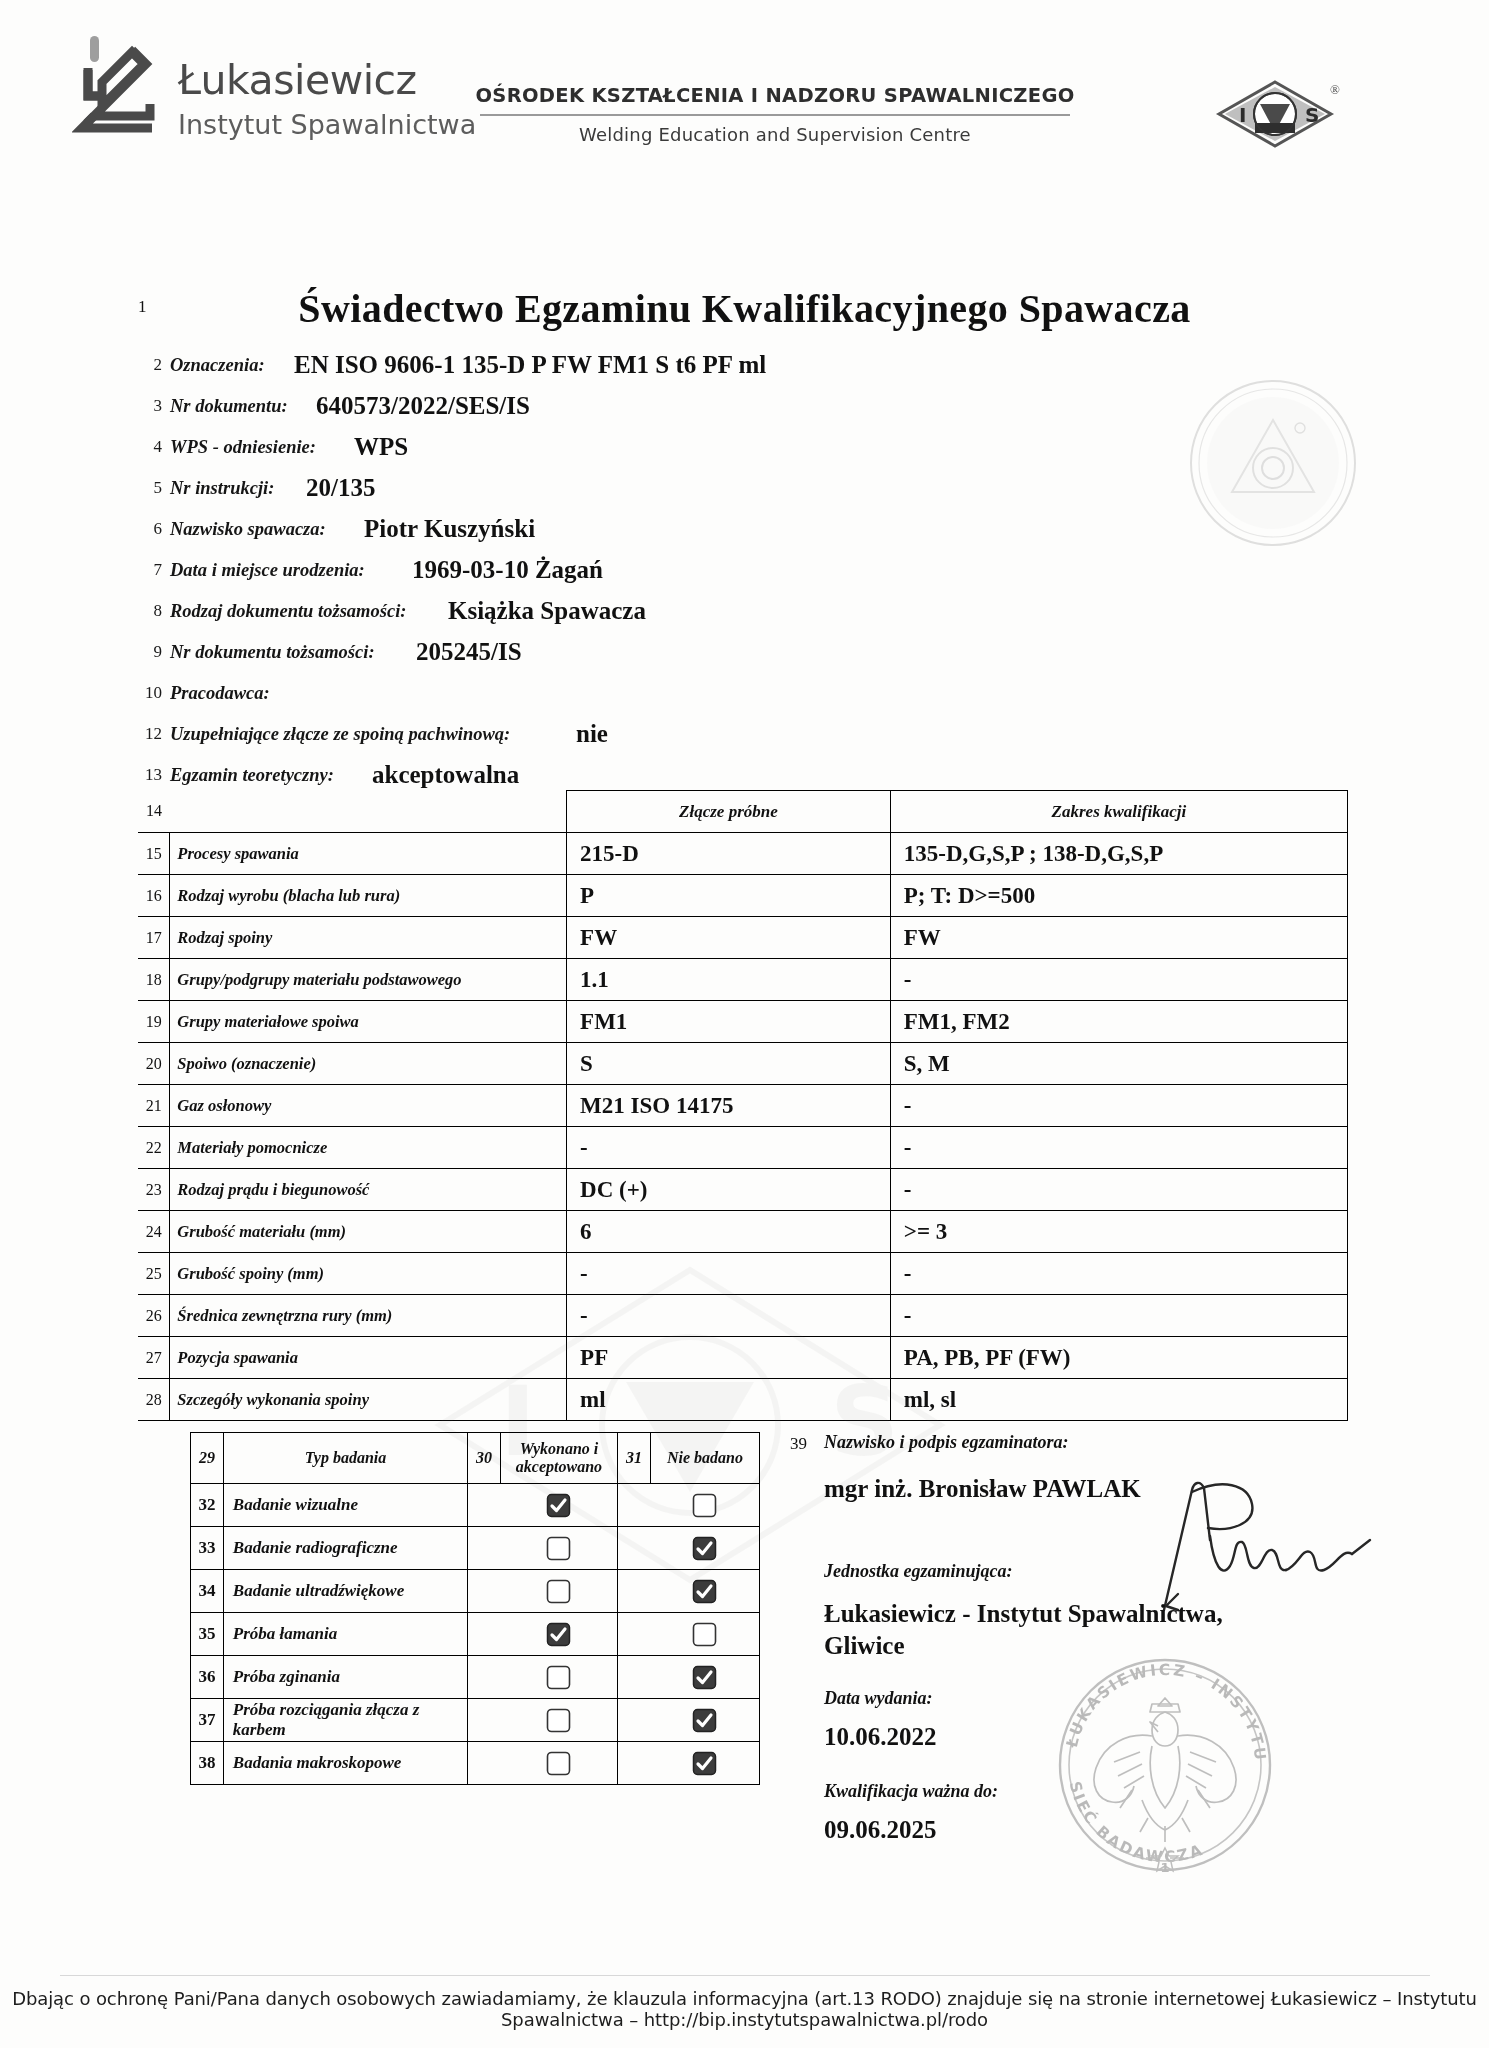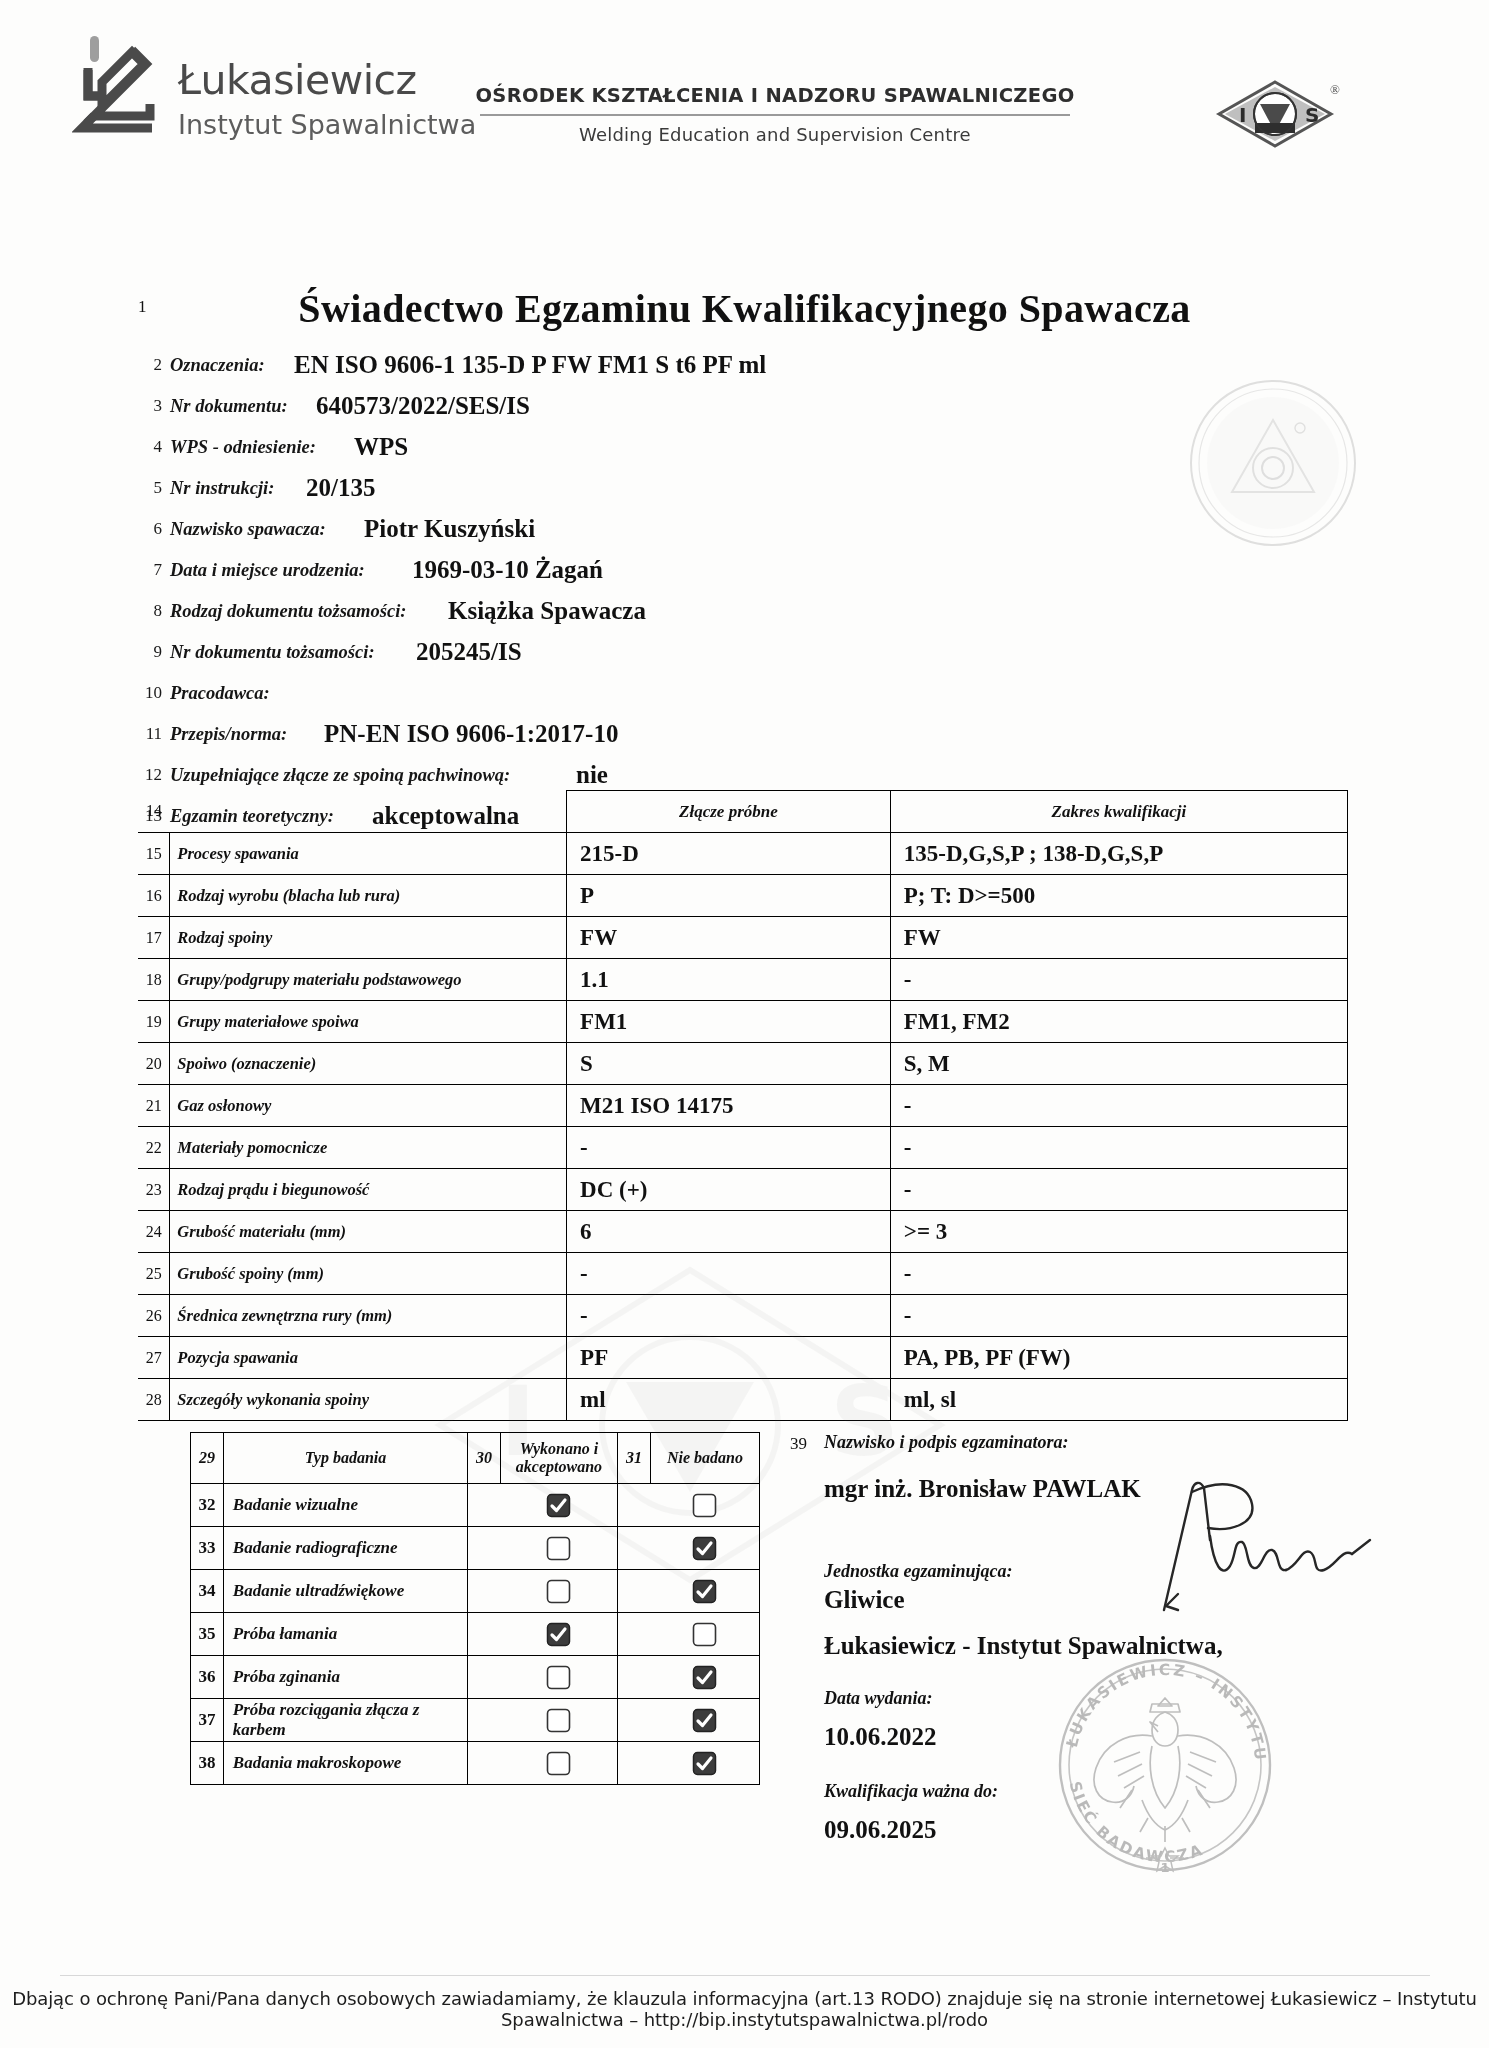--- a/index.html
+++ b/index.html
@@ -234,25 +234,20 @@
       </div>
       <div class="frow">
         <div class="fnum">9</div>
         <div class="flabel">Nr dokumentu tożsamości:</div>
         <div class="fval" style="left: 416px;">205245/IS</div>
       </div>
       <div class="frow">
         <div class="fnum">10</div>
         <div class="flabel">Pracodawca:</div>
         <div class="fval" style="left: 304px;"></div>
-      </div>
-      <div class="frow">
-        <div class="fnum">11</div>
-        <div class="flabel">Przepis/norma:</div>
-        <div class="fval" style="left: 324px;">PN-EN ISO 9606-1:2017-10</div>
       </div>
       <div class="frow">
         <div class="fnum">12</div>
         <div class="flabel">Uzupełniające złącze ze spoiną pachwinową:</div>
         <div class="fval" style="left: 549px; margin-left: 27px;">nie</div>
       </div>
       <div class="frow">
         <div class="fnum">13</div>
         <div class="flabel">Egzamin teoretyczny:</div>
         <div class="fval" style="left: 372px;">akceptowalna</div>
@@ -465,22 +460,22 @@
         </tr>
       </tbody>
   </table>
 
   <div class="sig">
     <div class="sig-num">39</div>
     <div style="margin-left:34px;">
       <div class="sig-lbl">Nazwisko i podpis egzaminatora:</div>
       <div class="sig-val" style="margin-top:22px;">mgr inż. Bronisław PAWLAK</div>
       <div class="sig-lbl" style="margin-top:58px;">Jednostka egzaminująca:</div>
+      <div class="sig-val" style="margin-top:18px;">Łukasiewicz - Instytut Spawalnictwa,</div>
       <div class="sig-val" style="margin-top:4px;">Gliwice</div>
-      <div class="sig-val" style="margin-top:18px;">Łukasiewicz - Instytut Spawalnictwa,</div>
       <div class="sig-lbl" style="margin-top:28px;">Data wydania:</div>
       <div class="sig-val" style="margin-top:14px;">10.06.2022</div>
       <div class="sig-lbl" style="margin-top:30px;">Kwalifikacja ważna do:</div>
       <div class="sig-val" style="margin-top:14px;">09.06.2025</div>
     </div>
   </div>
 
   <svg class="signature-ink" viewBox="0 0 230 150">
     <g fill="none" stroke="#151515" stroke-width="2.4" stroke-linecap="round">
       <path d="M12 140 L40 20 C42 12 48 10 52 18 L58 70"></path>

